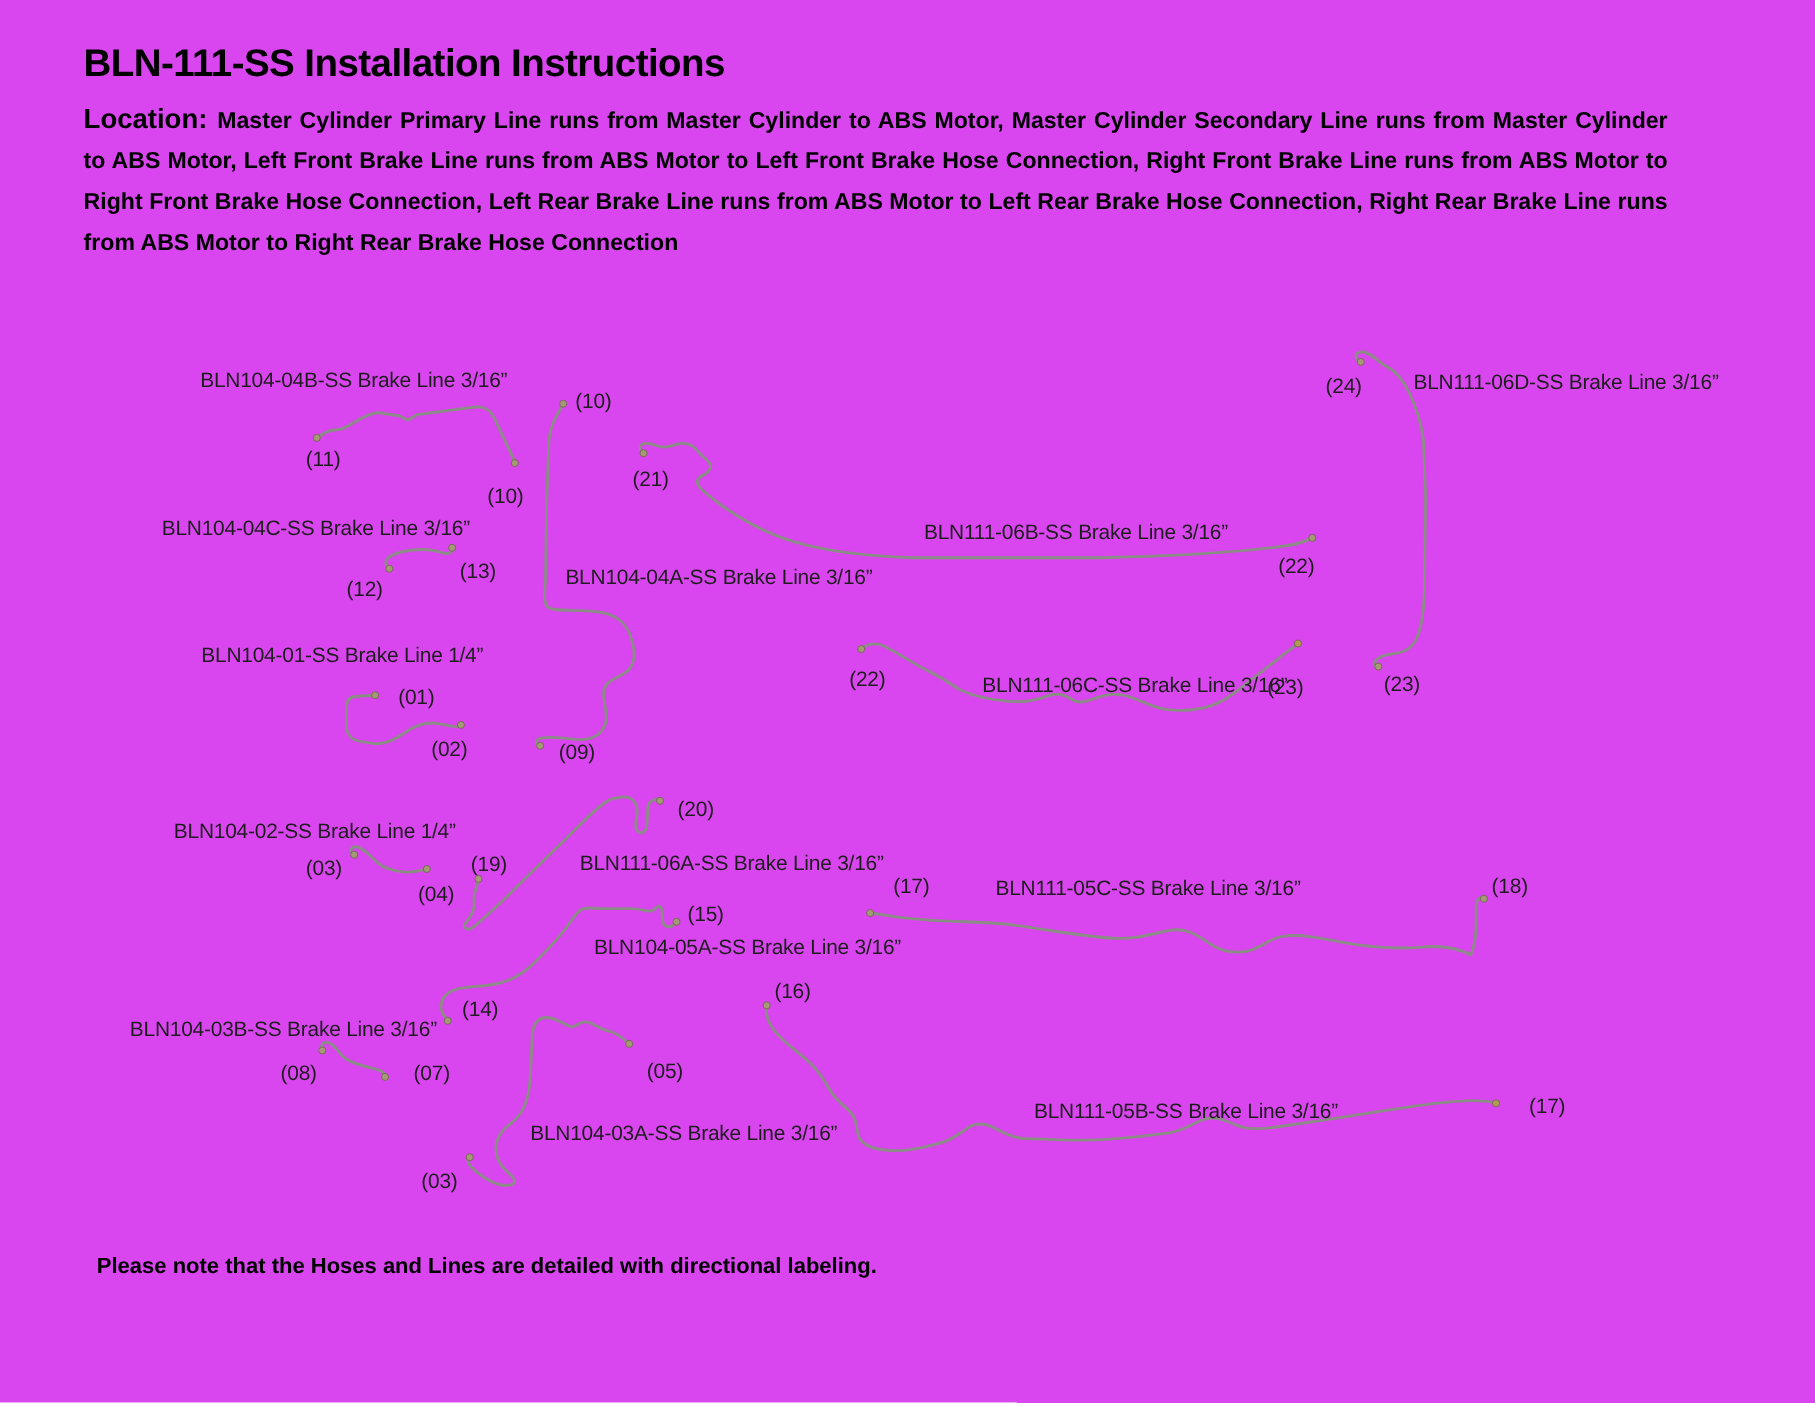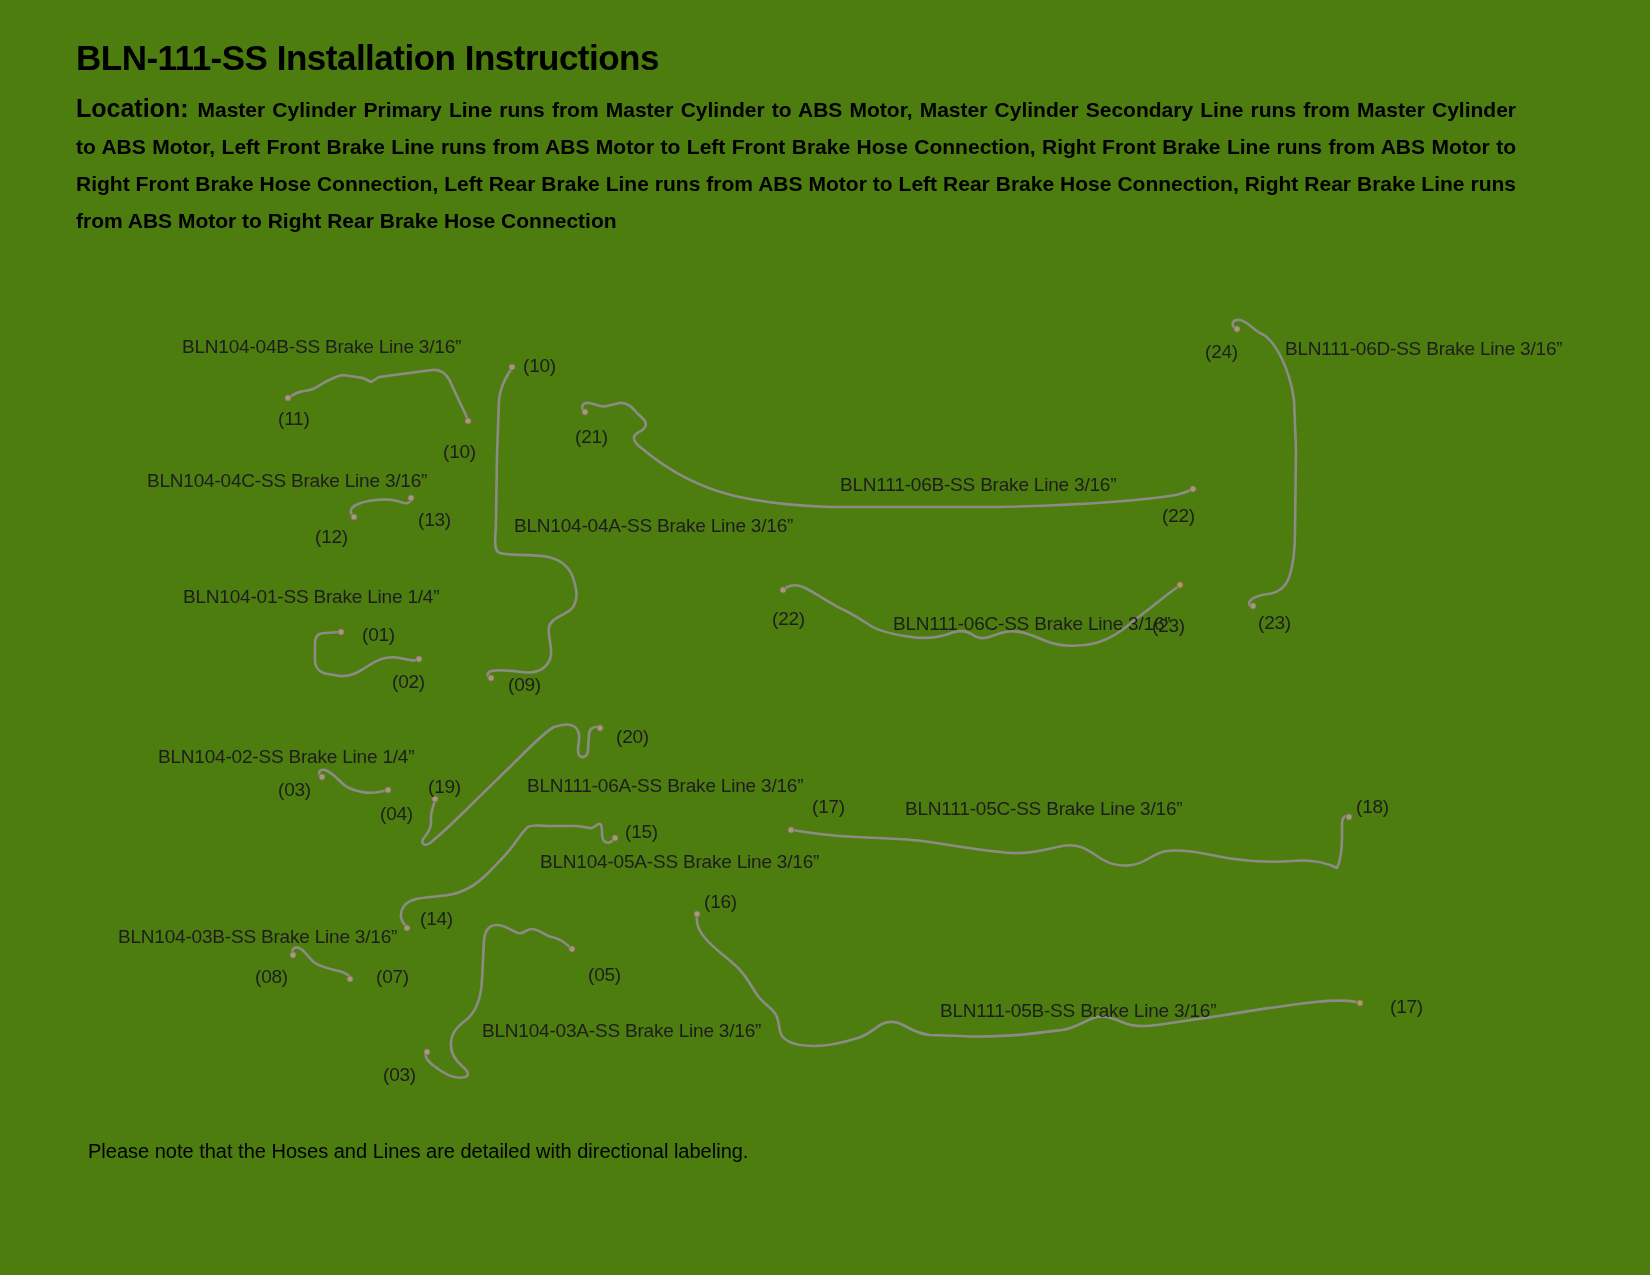--- a/index.html
+++ b/index.html
@@ -1,27 +1,27 @@
 <!DOCTYPE html>
 <html><head>
 <meta charset="utf-8">
 <style>
   html,body{margin:0;padding:0;background:#ffffff;}
-  .page{position:relative;width:1650px;height:1275px;background:#4d7c0f;
+  .page{position:relative;width:1650px;height:1275px;background:#d946ef;
         font-family:"Liberation Sans",sans-serif;color:#000;overflow:hidden;}
   .title{position:absolute;left:76px;top:38px;margin:0;font-size:35px;font-weight:700;letter-spacing:-0.5px;}
   .location{position:absolute;left:76px;top:90px;width:1440px;margin:0;
             font-size:21px;font-weight:700;line-height:37px;text-align:justify;}
   .loc-lead{font-size:25px;margin-right:9px;}
   .match{position:absolute;left:76px;top:258px;margin:0;font-size:22px;font-weight:700;}
   .diagram{position:absolute;left:0;top:0;width:1650px;height:1275px;}
   .diagram svg{position:absolute;left:0;top:0;}
   .labels{position:absolute;left:0;top:0;width:100%;height:100%;}
   .dlabel{position:absolute;font-size:19px;color:#1d1d1d;white-space:nowrap;letter-spacing:-0.2px;line-height:21px;}
-  .note{position:absolute;left:88px;margin:0;font-size:20px;font-weight:400;}
+  .note{position:absolute;left:88px;margin:0;font-size:20px;font-weight:700;}
   .n1{top:1140px;}
   .n2{top:1188px;}
 </style>
 </head>
 <body>
 
 <div class="page">
 
   <h1 class="title">BLN-111-SS Installation Instructions</h1>
 

